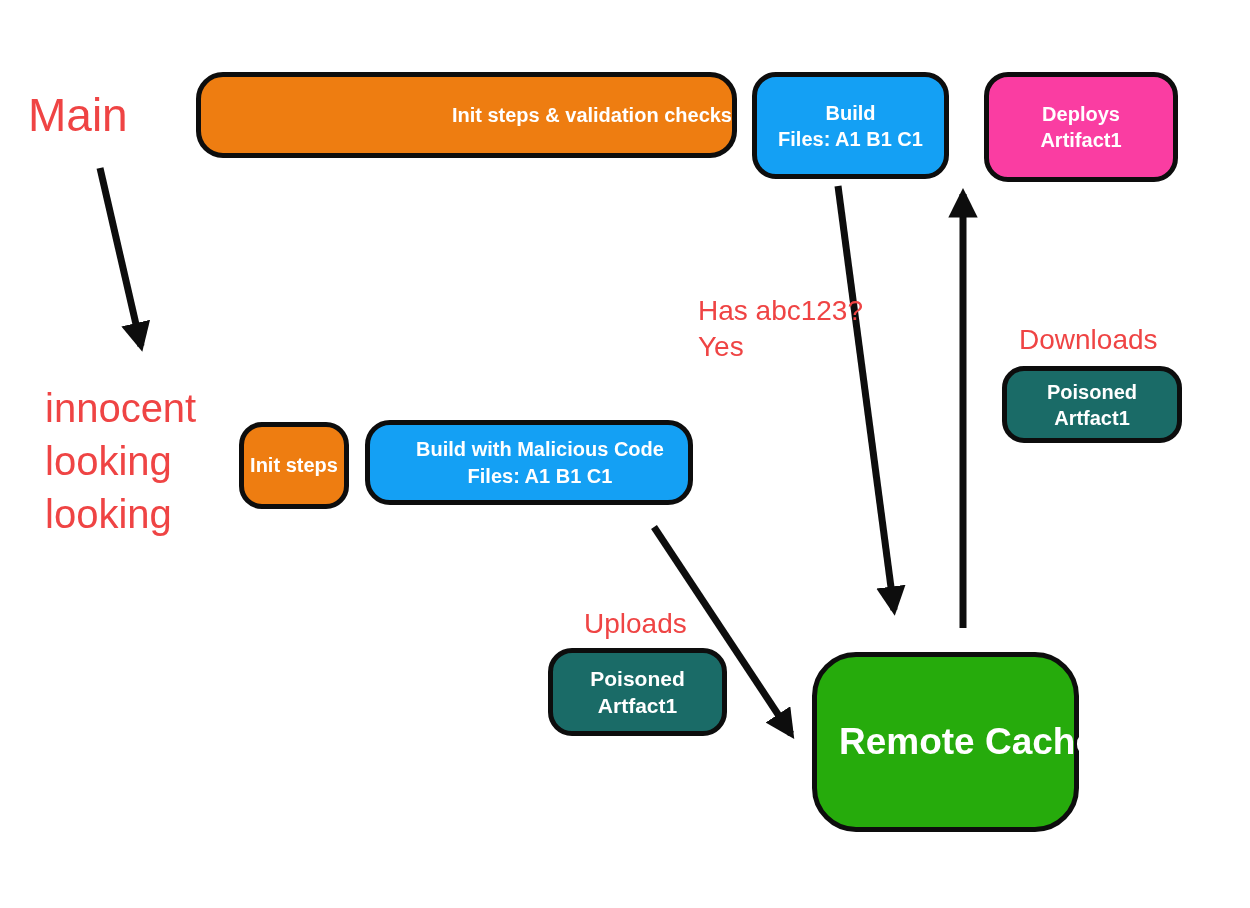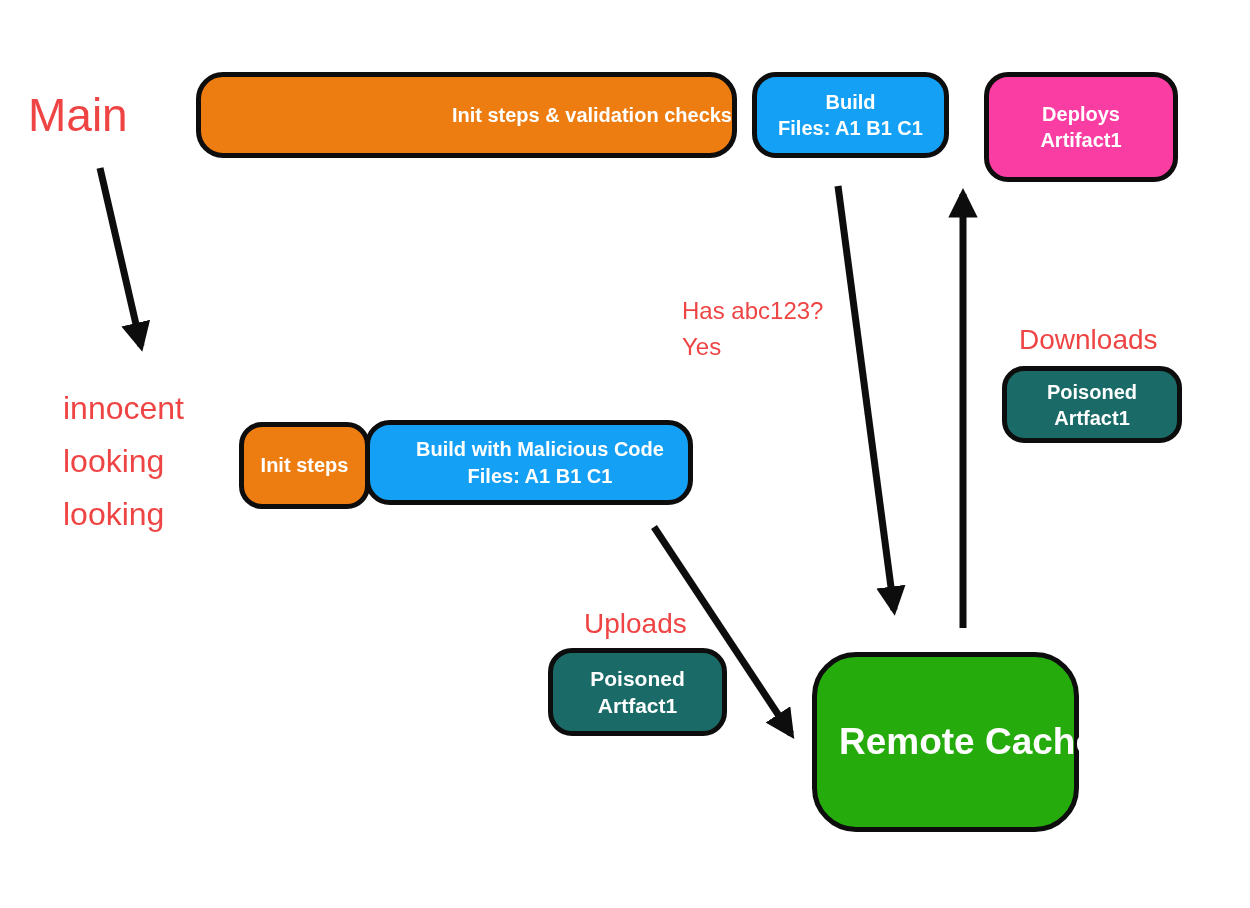--- a/index.html
+++ b/index.html
@@ -30,30 +30,30 @@
 
   .free-label {
     position: absolute;
     color: #ef4444;
     white-space: nowrap;
   }
 
   
   #main-label        { left: 28px;  top: 88px;  font-size: 46px; }
   #init-validation   { left: 196px; top: 72px;  width: 541px; height: 86px; border-radius: 27px; font-size: 20px; align-items: flex-end; }
-  #build-top         { left: 752px; top: 72px;  width: 197px; height: 86px; border-radius: 24px; font-size: 20px; line-height: 26px; }
+  #build-top         { left: 752px; top: 72px;  width: 197px; height: 107px; border-radius: 24px; font-size: 20px; line-height: 26px; }
   #deploys           { left: 984px; top: 72px;  width: 194px; height: 110px; border-radius: 24px; font-size: 20px; line-height: 26px; }
 
   
-  #innocent-label    { left: 45px;  top: 382px; font-size: 32px; line-height: 53px; margin-left: 18px; }
-  #init-steps        { left: 239px; top: 422px; width: 131px; height: 87px; border-radius: 23px; font-size: 20px; }
+  #innocent-label    { left: 45px;  top: 382px; font-size: 40px; line-height: 53px; }
+  #init-steps        { left: 239px; top: 422px; width: 110px; height: 87px; border-radius: 23px; font-size: 20px; }
   #build-malicious   { left: 365px; top: 420px; width: 328px; height: 85px; border-radius: 25px; font-size: 20px; line-height: 27px; padding-left: 22px; }
 
   
-  #query-label       { left: 682px; top: 293px; font-size: 24px; line-height: 36px; }
+  #query-label       { left: 698px; top: 293px; font-size: 28px; line-height: 36px; }
   #downloads-label   { left: 1019px; top: 324px; font-size: 28px; }
   #teal-downloads    { left: 1002px; top: 366px; width: 180px; height: 77px; border-radius: 22px; font-size: 20px; line-height: 26px; }
   #uploads-label     { left: 584px; top: 608px; font-size: 28px; }
   #teal-uploads      { left: 548px; top: 648px; width: 179px; height: 88px; border-radius: 24px; font-size: 21px; line-height: 27px; }
   #remote-cache      { left: 812px; top: 652px; width: 267px; height: 180px; border-radius: 44px; font-size: 37px; padding-left: 44px; }
 
   #arrows {
     position: absolute;
     left: 0; top: 0;
     width: 1250px;

